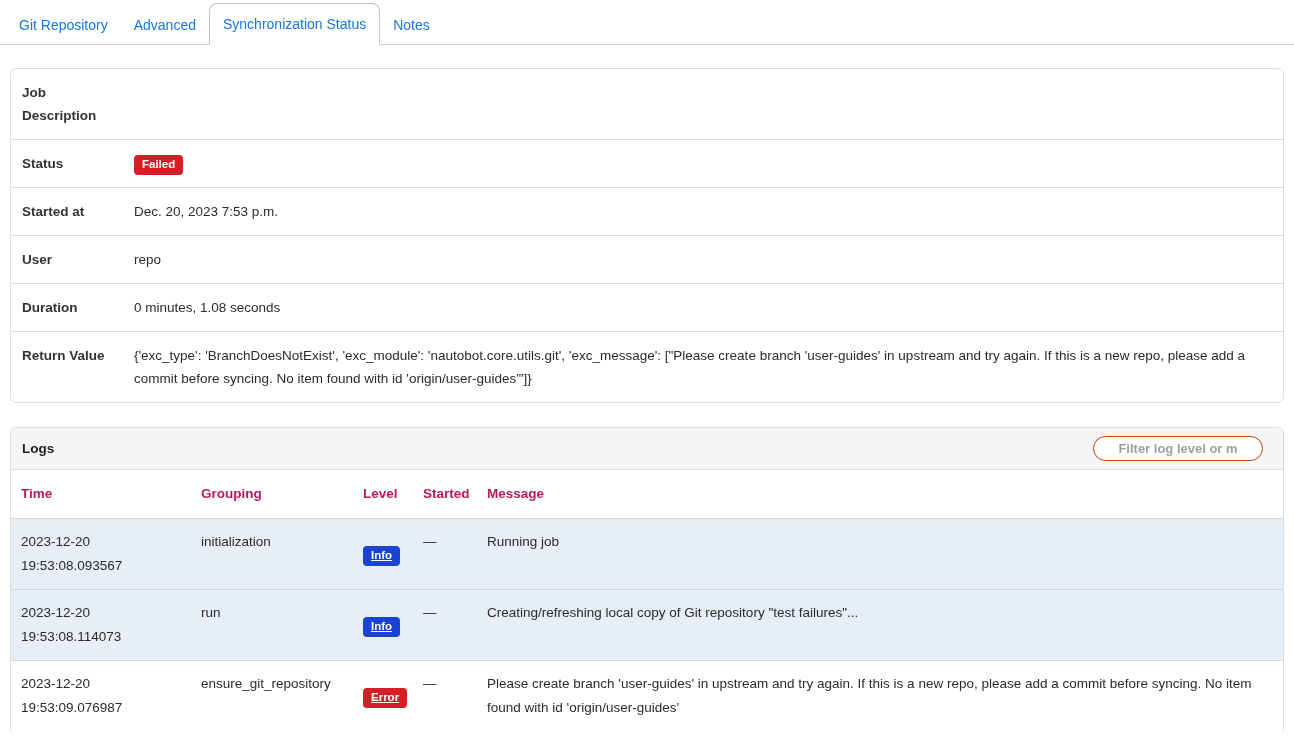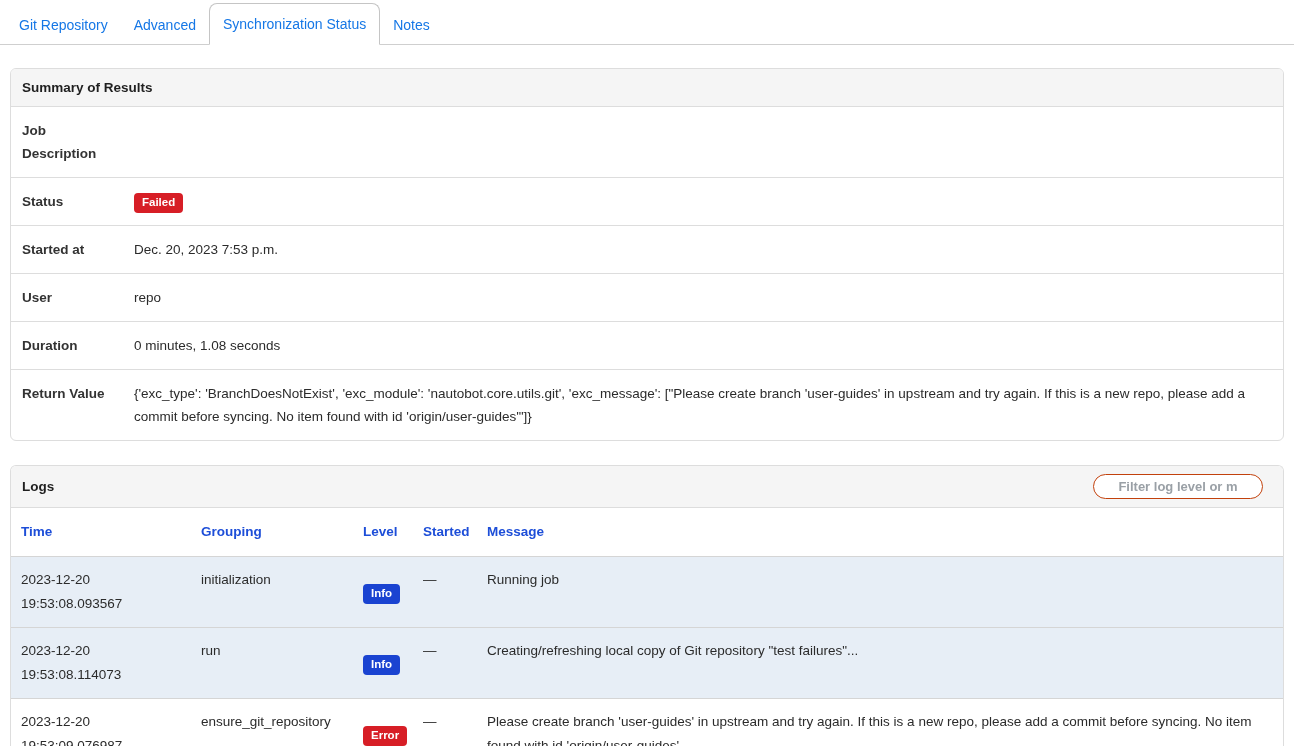--- a/index.html
+++ b/index.html
@@ -105,44 +105,43 @@
     padding: 11px 10px 11px 0;
     line-height: 24px;
   }
   .log-table th:first-child, .log-table td:first-child { padding-left: 10px; }
   .log-table col.c-time     { width: 190px; }
   .log-table col.c-grouping { width: 162px; }
   .log-table col.c-level    { width: 60px; }
   .log-table col.c-object   { width: 64px; }
   .log-table thead th { padding-top: 12px; padding-bottom: 12px; }
   .log-table thead a {
-    color: #1d4ed8;
+    color: #be185d;
     font-weight: bold;
     font-size: 13.5px;
     text-decoration: none;
     cursor: pointer;
   }
   .log-table tbody tr { border-top: 1px solid #d5d5d5; }
   .log-table tbody tr.level-info  { background: #e7eef6; }
   .log-table tbody tr.level-error { background: #ffffff; }
-  .log-table td .badge { margin-top: 16px; }
+  .log-table td .badge { margin-top: 16px; text-decoration: underline; }
   .log-table td.msg { padding-right: 14px; }
 </style>
 </head>
 <body>
 
 <nav class="tabbar">
   <a class="tab">Git Repository</a>
   <a class="tab">Advanced</a>
   <a class="tab active">Synchronization Status</a>
   <a class="tab">Notes</a>
 </nav>
 
 <section class="panel summary">
-  <div class="panel-heading">Summary of Results</div>
   <table class="summary-table">
     <tbody>
       <tr>
         <td class="lbl">
           <div>Job</div>
           <div>Description</div>
         </td>
         <td class="val"></td>
       </tr>
       <tr>

